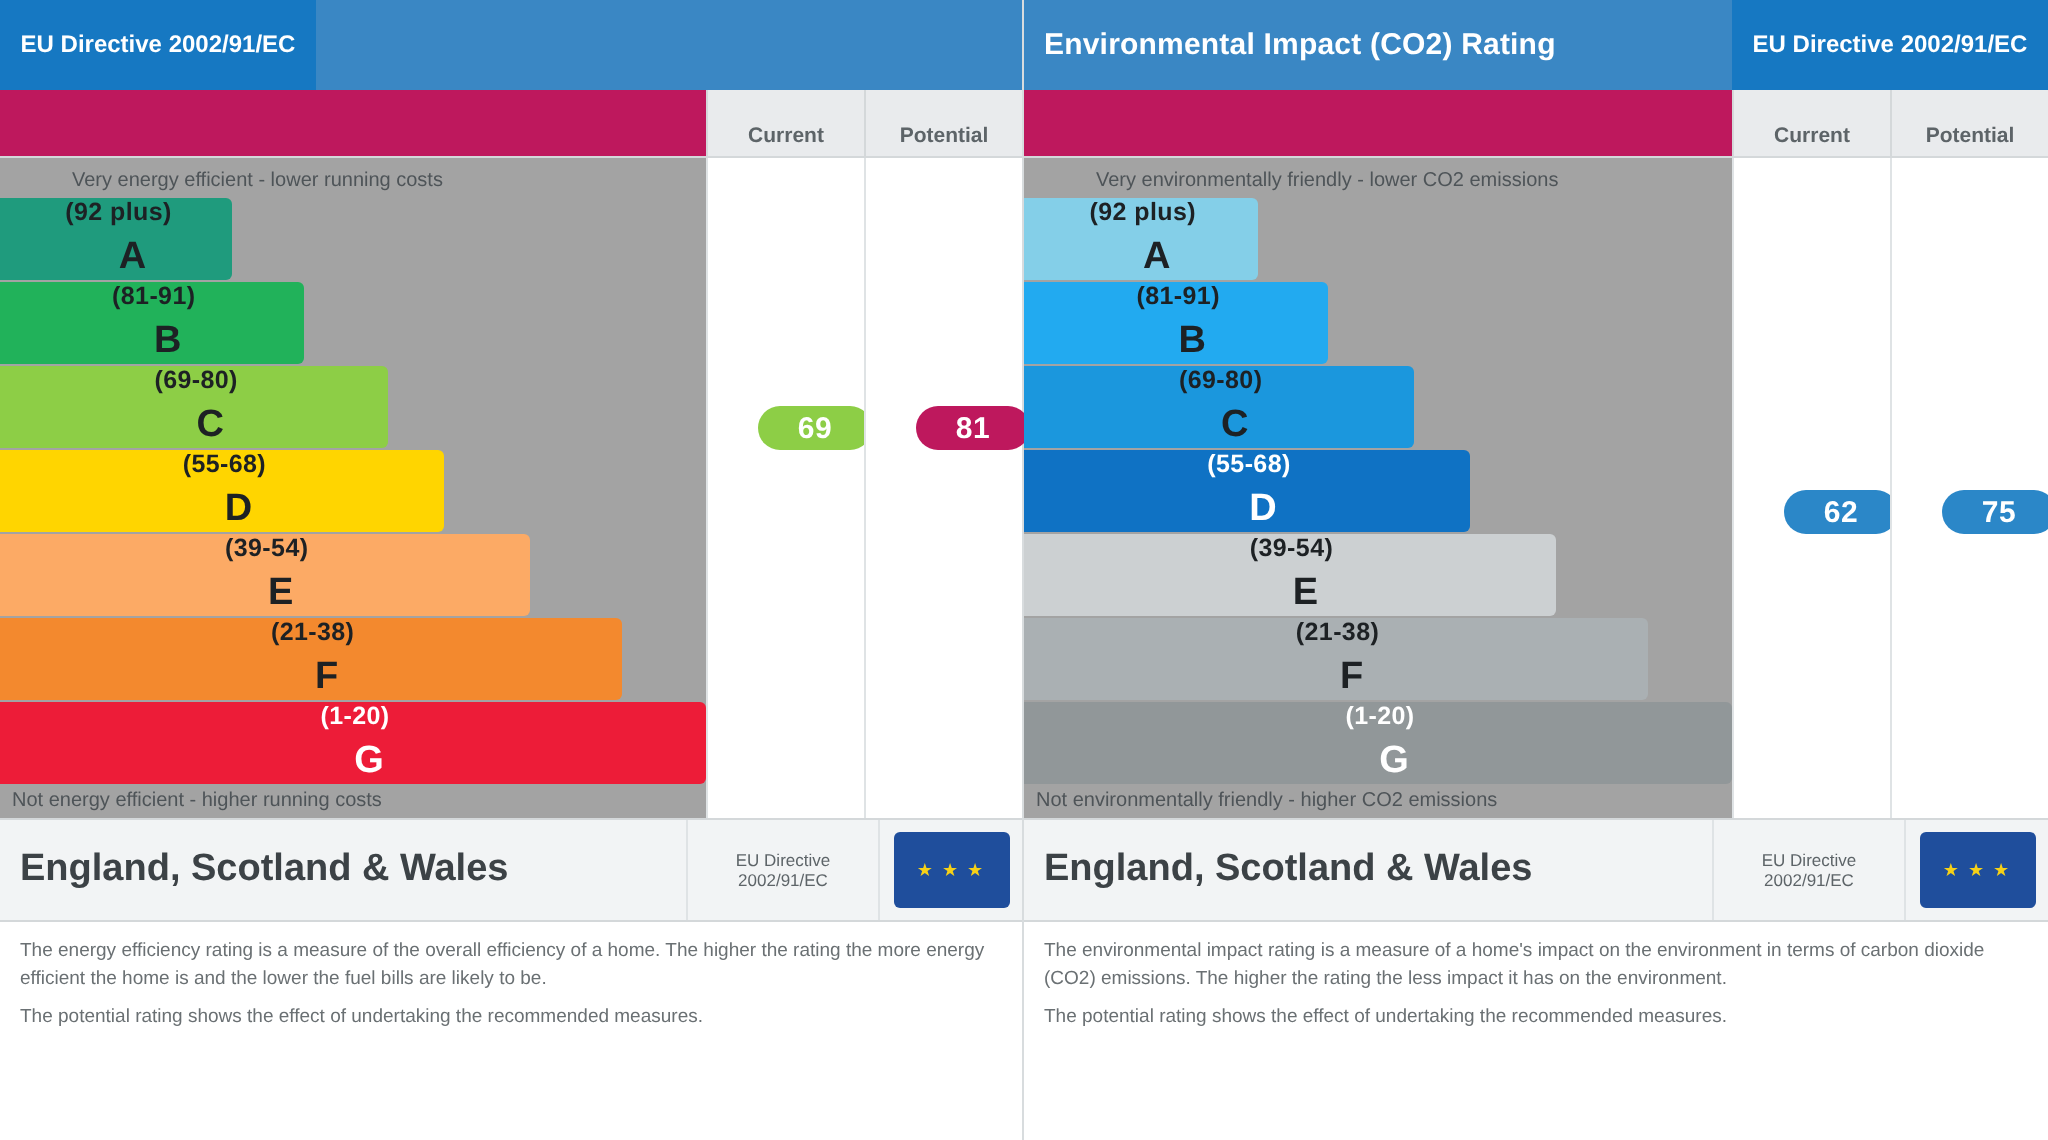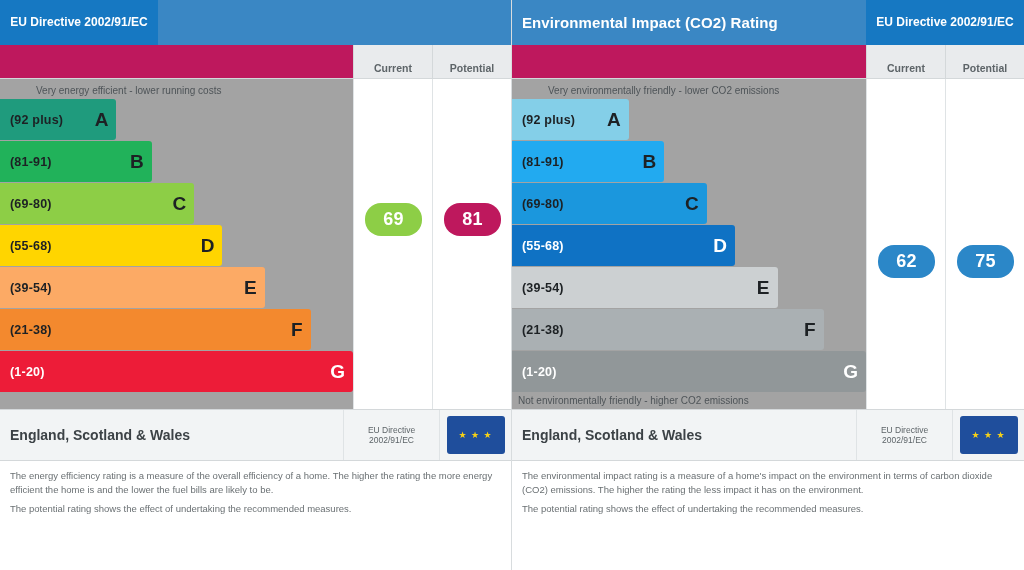--- a/index.html
+++ b/index.html
@@ -59,46 +59,47 @@
   .bandlist { position:absolute; left:0; right:0; top:20px; bottom:20px; }
   .band {
     position:relative; height: 41px; margin-bottom: 1px;
     display:flex; align-items:center;
     color:#1d2124; font-weight:bold;
   }
   .band .bar {
     height: 41px; display:flex; align-items:center;
     justify-content:space-between; padding: 0 8px 0 10px;
     border-radius: 0 3px 3px 0;
+    flex-direction: column;
   }
   .band .range { font-size: 12.5px; letter-spacing:.2px; }
   .band .letter { font-size: 19px; font-weight:bold; margin-left: 14px; }
 
   
   .valcol {
     flex: 0 0 79px; position:relative; background:#fff;
     border-left: 1px solid #dfe3e5;
   }
   .badge {
-    position:absolute; left: 11px; width: 57px; height: 33px;
+    position:absolute; left: 25px; width: 57px; height: 22px;
     border-radius: 16px; display:flex; align-items:center;
-    justify-content:center; color:#fff; font-size: 18px;
+    justify-content:center; color:#fff; font-size: 15px;
     font-weight:bold; letter-spacing:.3px;
   }
 
   
   .footer { position:absolute; left:0; right:0; top: 409px; bottom:0; }
   .foot-head {
     display:flex; align-items:stretch; height: 52px;
     background:#f2f4f5; border-top:1px solid #d4d8da;
     border-bottom:1px solid #d4d8da;
   }
   .foot-head .reg {
     flex: 1 1 auto; display:flex; align-items:center; padding-left: 10px;
-    font-size: 14px; font-weight:bold; color:#3c4246; white-space:nowrap;
+    font-size: 19px; font-weight:bold; color:#3c4246; white-space:nowrap;
   }
   .foot-head .dir {
     flex: 0 0 96px; display:flex; align-items:center; justify-content:center;
     font-size: 8.5px; color:#5d6468; text-align:center; line-height:1.2;
     border-left:1px solid #dfe3e5; padding:0 4px;
   }
   .foot-head .euflag {
     flex: 0 0 72px; display:flex; align-items:center; justify-content:center;
     border-left:1px solid #dfe3e5;
   }
@@ -175,20 +176,21 @@
             </div>
           </div>
           <div class="band">
             <div class="bar" style="width:100%;background:#ed1c38;color:#fff">
               <span class="range">(1-20)</span>
               <span class="letter">G</span>
             </div>
           </div>
         </div>
 
+        <div class="caption bottom">Not energy efficient - higher running costs</div>
       </div>
 
       <div class="valcol">
         <div class="badge" style="top:124px;background:#8dce46">69</div>
       </div>
       <div class="valcol">
         <div class="badge" style="top:124px;background:#be185d">81</div>
       </div>
     </div>
 

